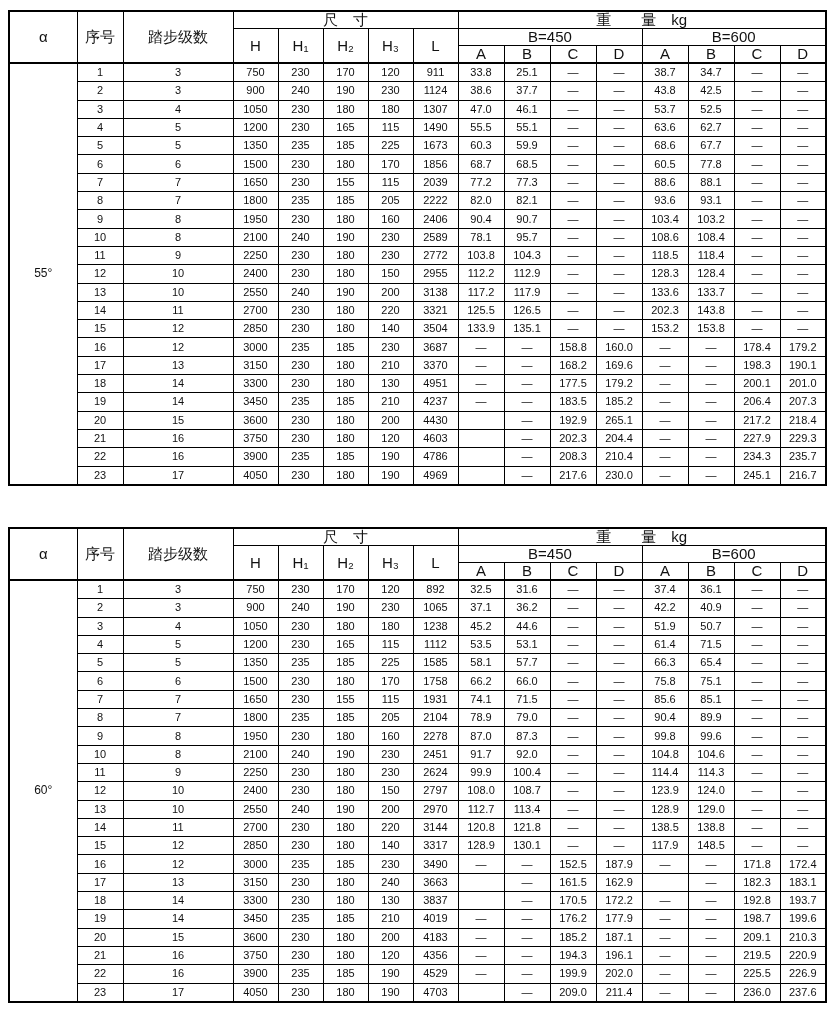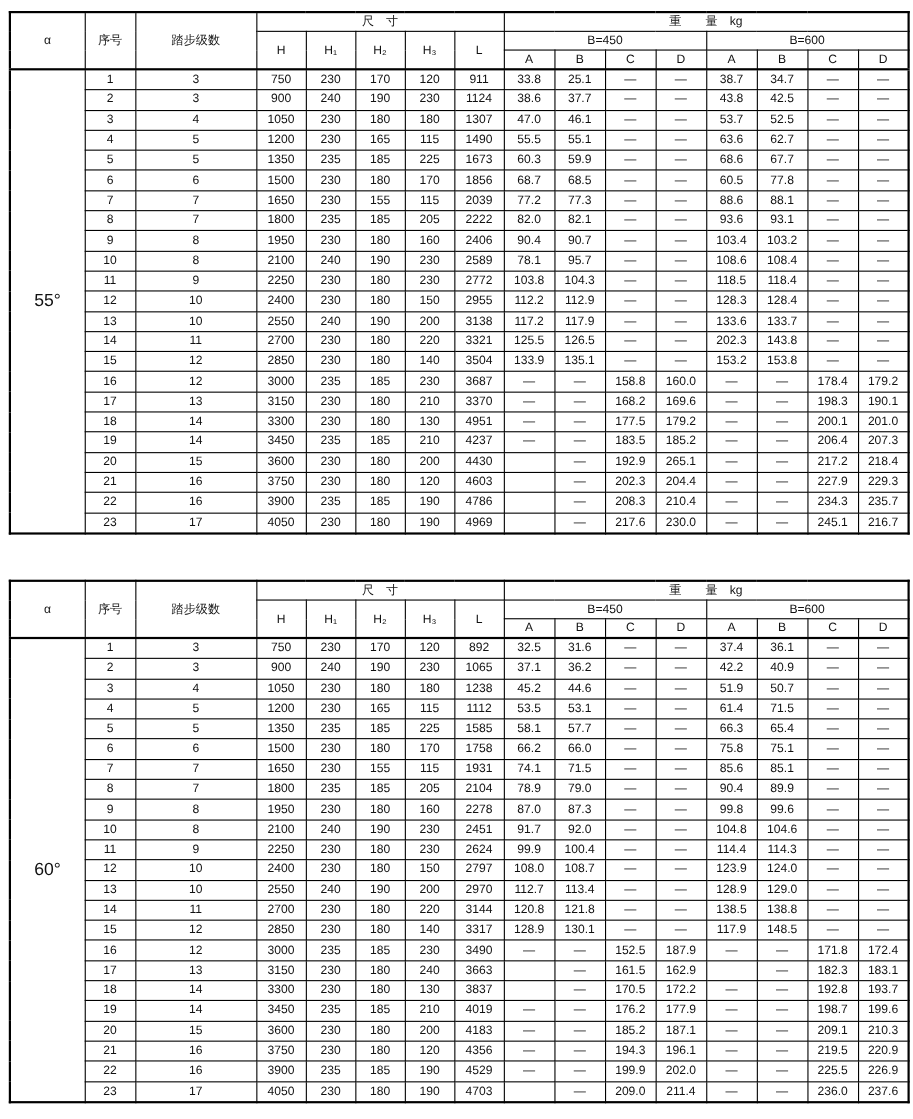--- a/index.html
+++ b/index.html
@@ -32,32 +32,32 @@
   .spec th, .spec td {
     border: 1px solid #000000;
     text-align: center;
     vertical-align: middle;
     padding: 0;
     font-weight: normal;
     overflow: hidden;
     white-space: nowrap;
   }
   .spec thead th {
-    font-size: 11px;
+    font-size: 15px;
     height: 16px;
     line-height: 16px;
   }
   .spec thead { border-bottom: 2px solid #000000; }
   .spec tbody td {
     font-size: 11px;
     height: 17.3px;
     line-height: 17px;
   }
   .spec td.alpha-cell {
-    font-size: 16px;
+    font-size: 12px;
   }
   
   col.c-alpha  { width: 68px; }
   col.c-serial { width: 46px; }
   col.c-steps  { width: 110px; }
   col.c-dim    { width: 45px; }
   col.c-wt     { width: 46px; }
 </style>
 </head>
 <body>

